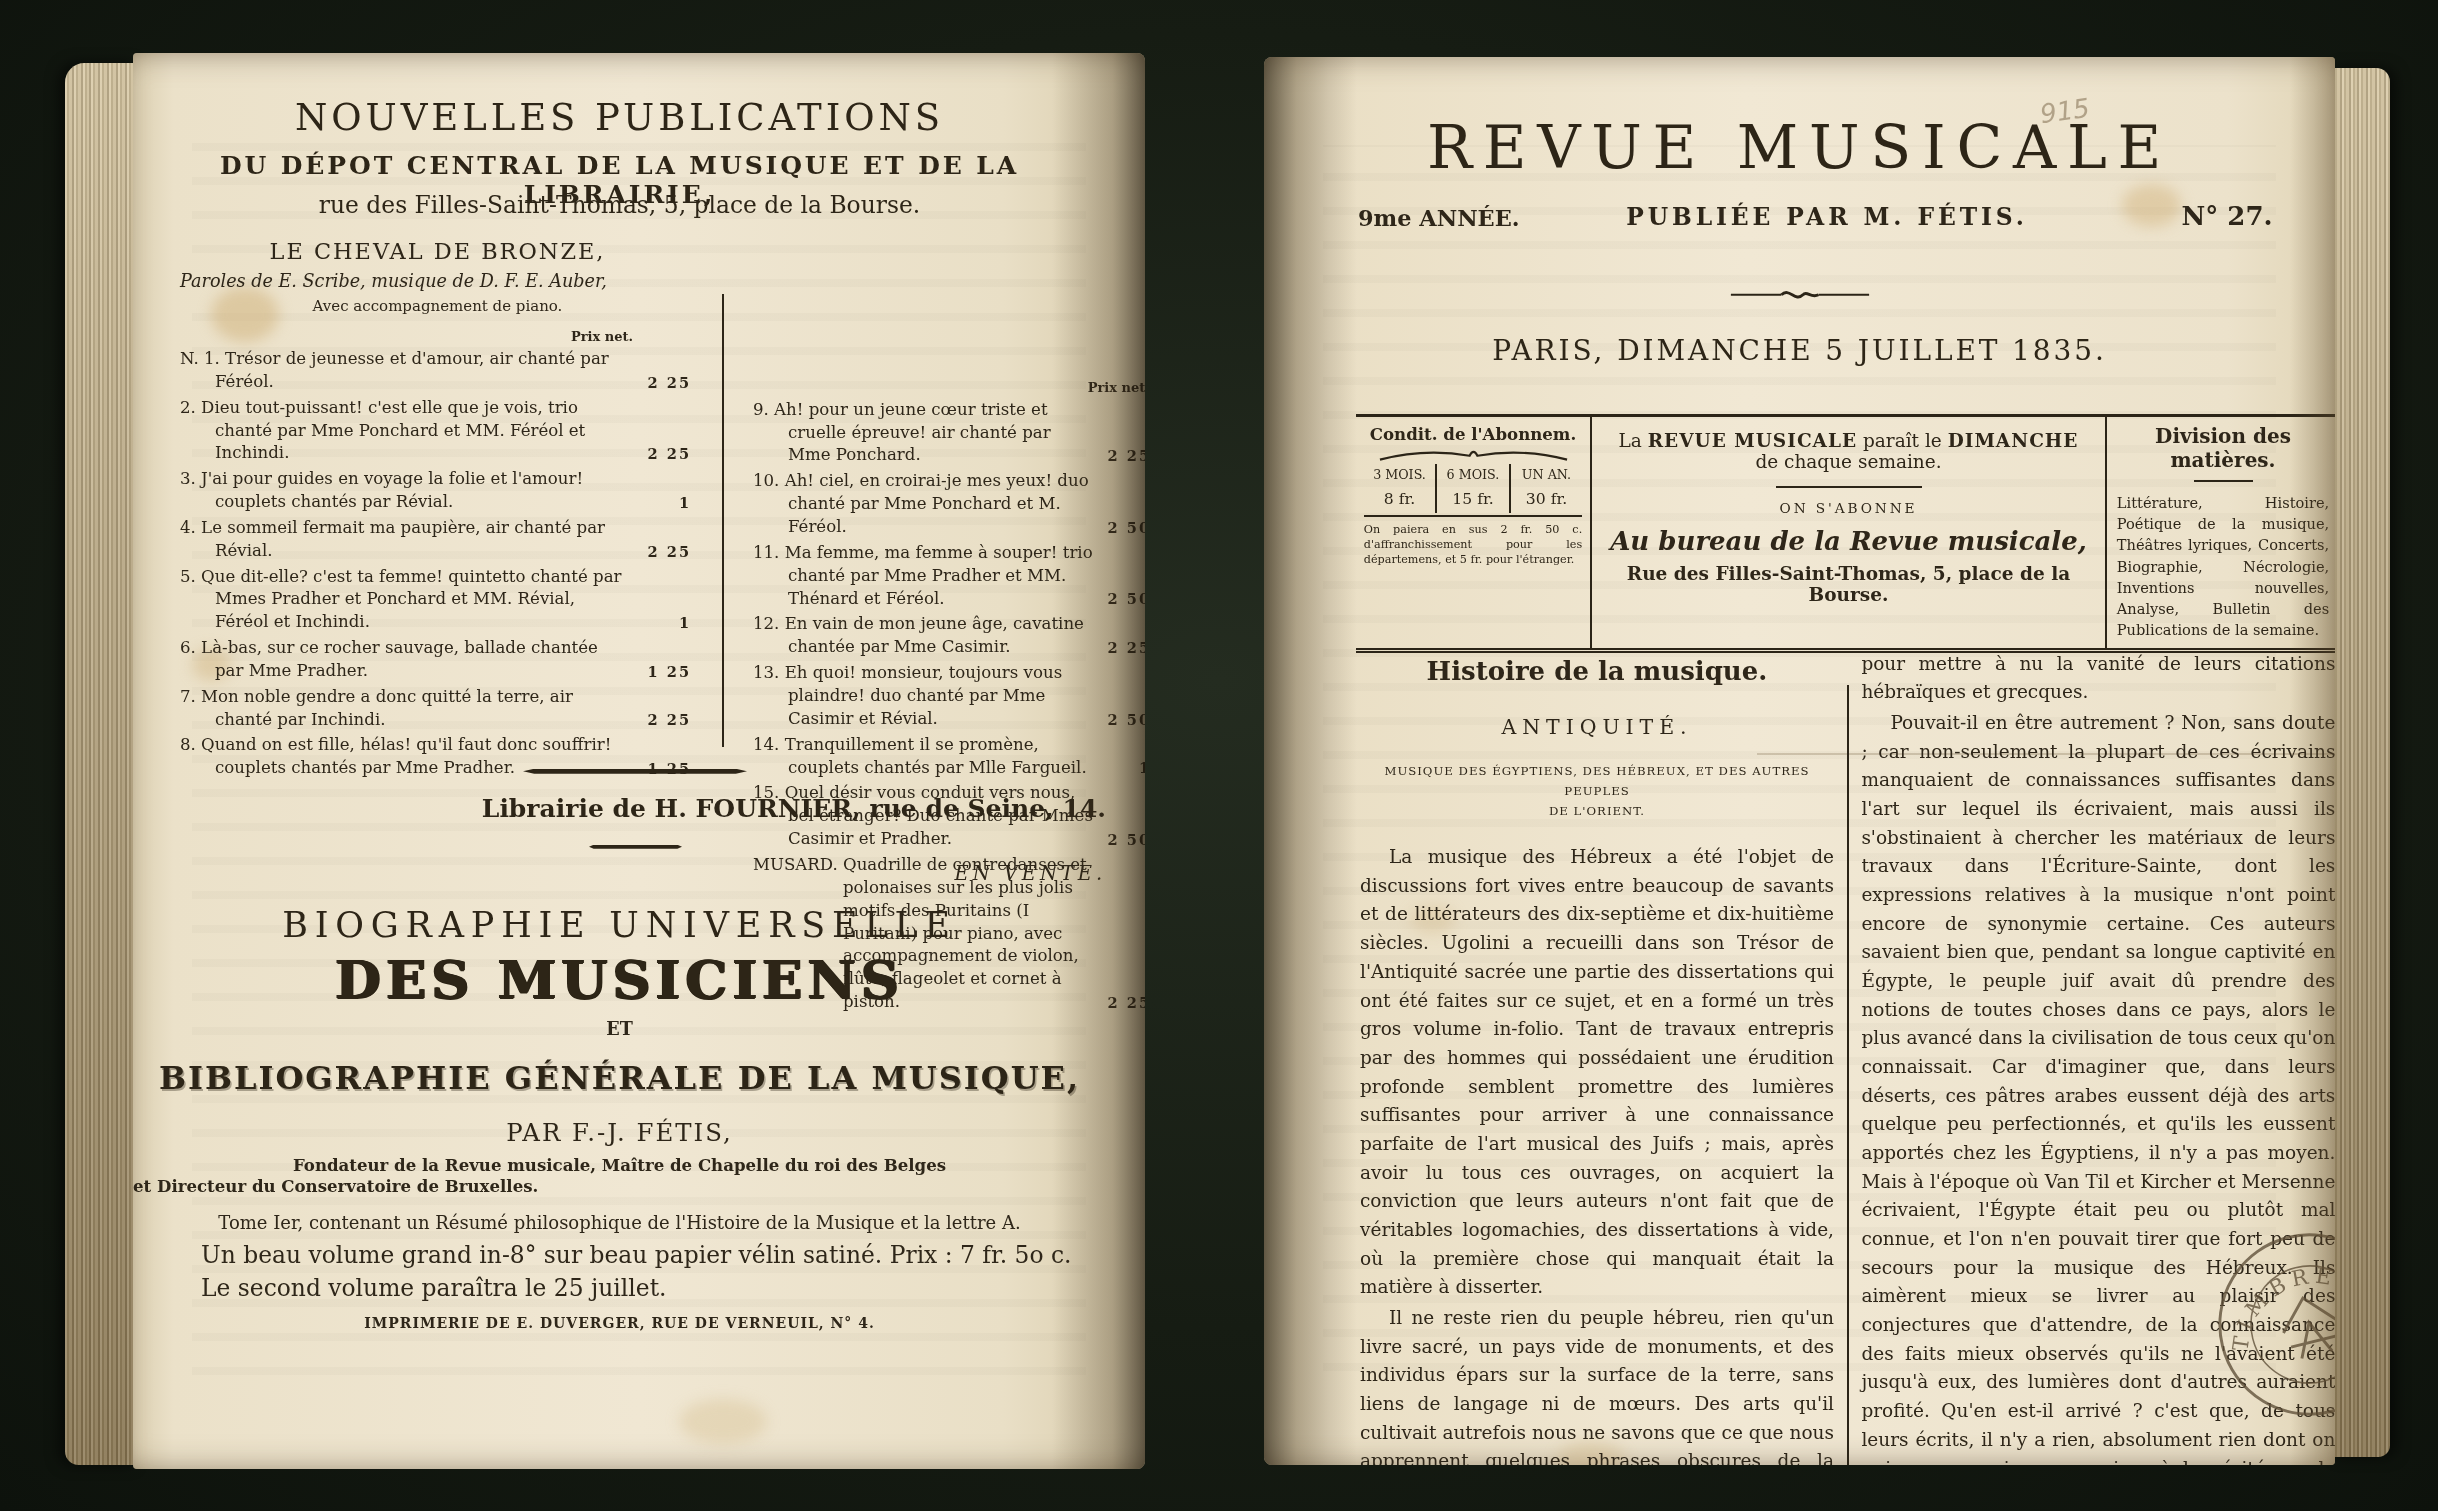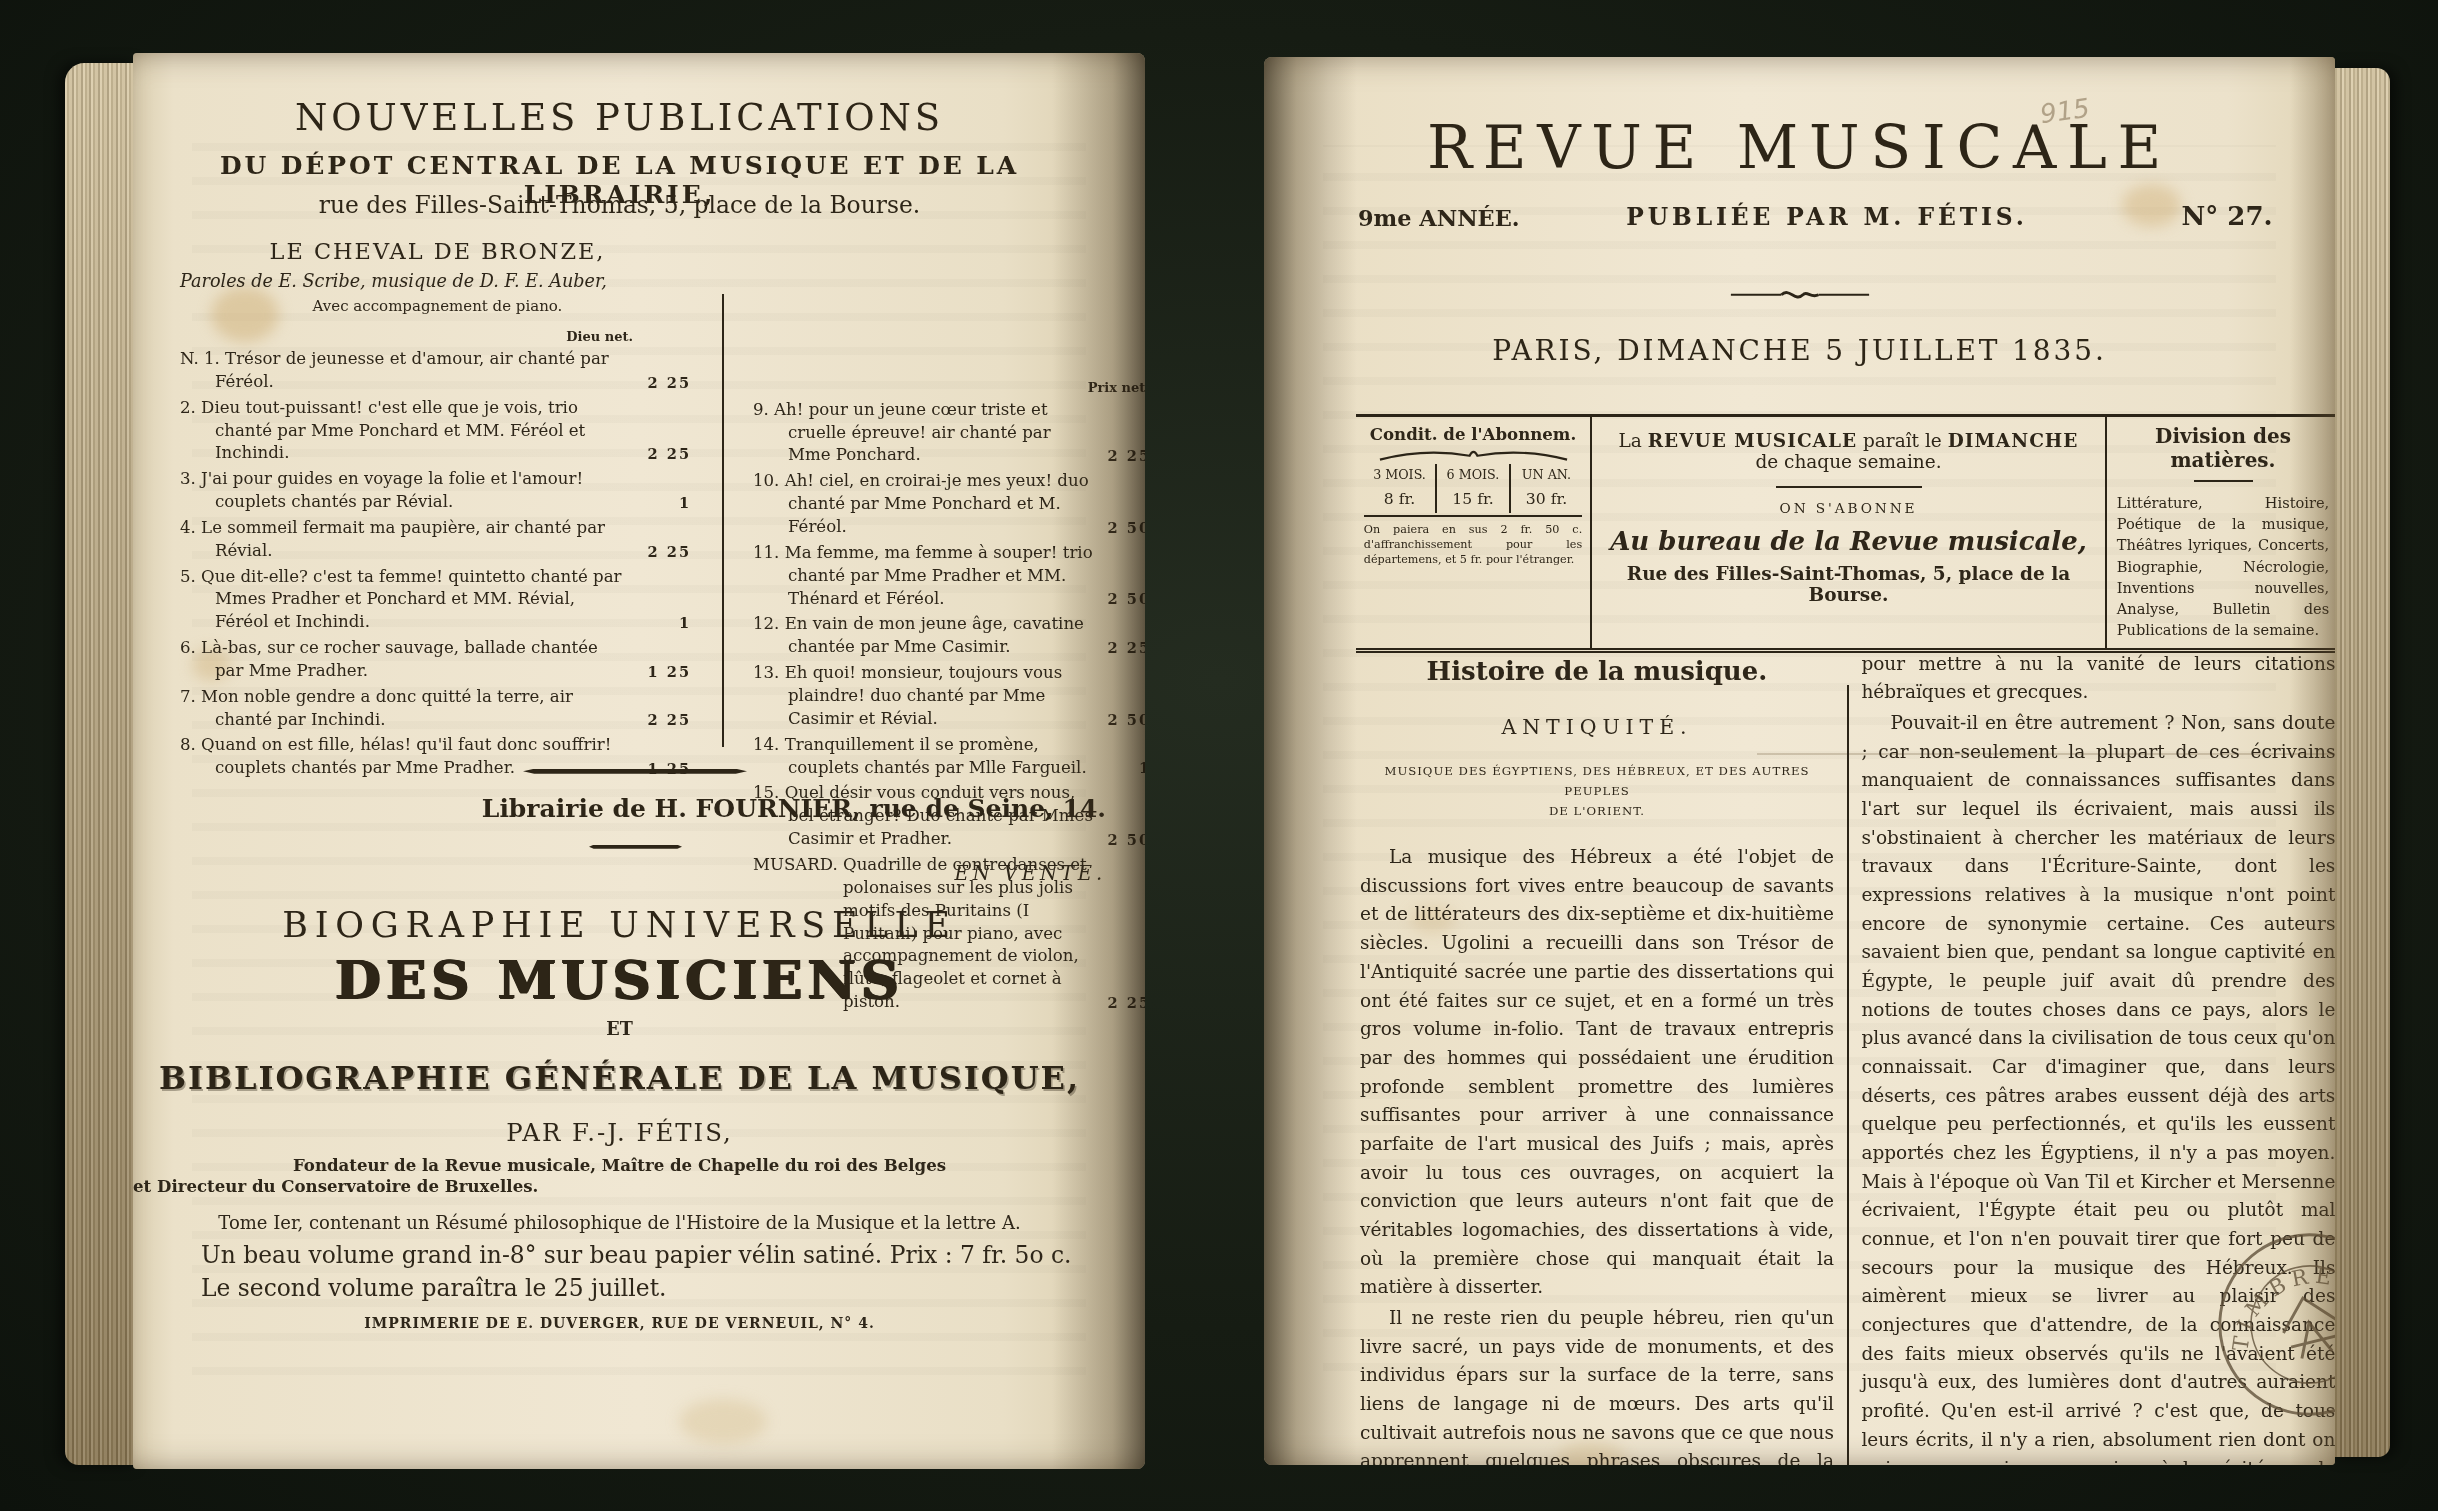--- a/index.html
+++ b/index.html
@@ -134,21 +134,21 @@
     <div class="abs lp-sub ink">DU DÉPOT CENTRAL DE LA MUSIQUE ET DE LA LIBRAIRIE,</div>
     <div class="abs lp-addr ink">rue des Filles-Saint-Thomas, 5, place de la Bourse.</div>
 
     <div class="abs catalog">
       <div class="cat-vrule"></div>
 
       <div class="cat-col-l">
         <div class="work-title">LE CHEVAL DE BRONZE,</div>
         <div class="work-credits">Paroles de E. Scribe, musique de D. F. E. Auber,</div>
         <div class="work-acc">Avec accompagnement de piano.</div>
-        <div class="prixnet">Dieu net.</div>
+        <div class="prixnet">Prix net.</div>
         <div class="cat-item"><span>N. 1. Trésor de jeunesse et d'amour, air chanté par Féréol.</span><span class="cat-price">2 25</span></div>
         <div class="cat-item"><span>2. Dieu tout-puissant! c'est elle que je vois, trio chanté par Mme Ponchard et MM. Féréol et Inchindi.</span><span class="cat-price">2 25</span></div>
         <div class="cat-item"><span>3. J'ai pour guides en voyage la folie et l'amour! couplets chantés par Révial.</span><span class="cat-price">1</span></div>
         <div class="cat-item"><span>4. Le sommeil fermait ma paupière, air chanté par Révial.</span><span class="cat-price">2 25</span></div>
         <div class="cat-item"><span>5. Que dit-elle? c'est ta femme! quintetto chanté par Mmes Pradher et Ponchard et MM. Révial, Féréol et Inchindi.</span><span class="cat-price">1</span></div>
         <div class="cat-item"><span>6. Là-bas, sur ce rocher sauvage, ballade chantée par Mme Pradher.</span><span class="cat-price">1 25</span></div>
         <div class="cat-item"><span>7. Mon noble gendre a donc quitté la terre, air chanté par Inchindi.</span><span class="cat-price">2 25</span></div>
         <div class="cat-item"><span>8. Quand on est fille, hélas! qu'il faut donc souffrir! couplets chantés par Mme Pradher.</span><span class="cat-price">1 25</span></div>
       </div>
 

